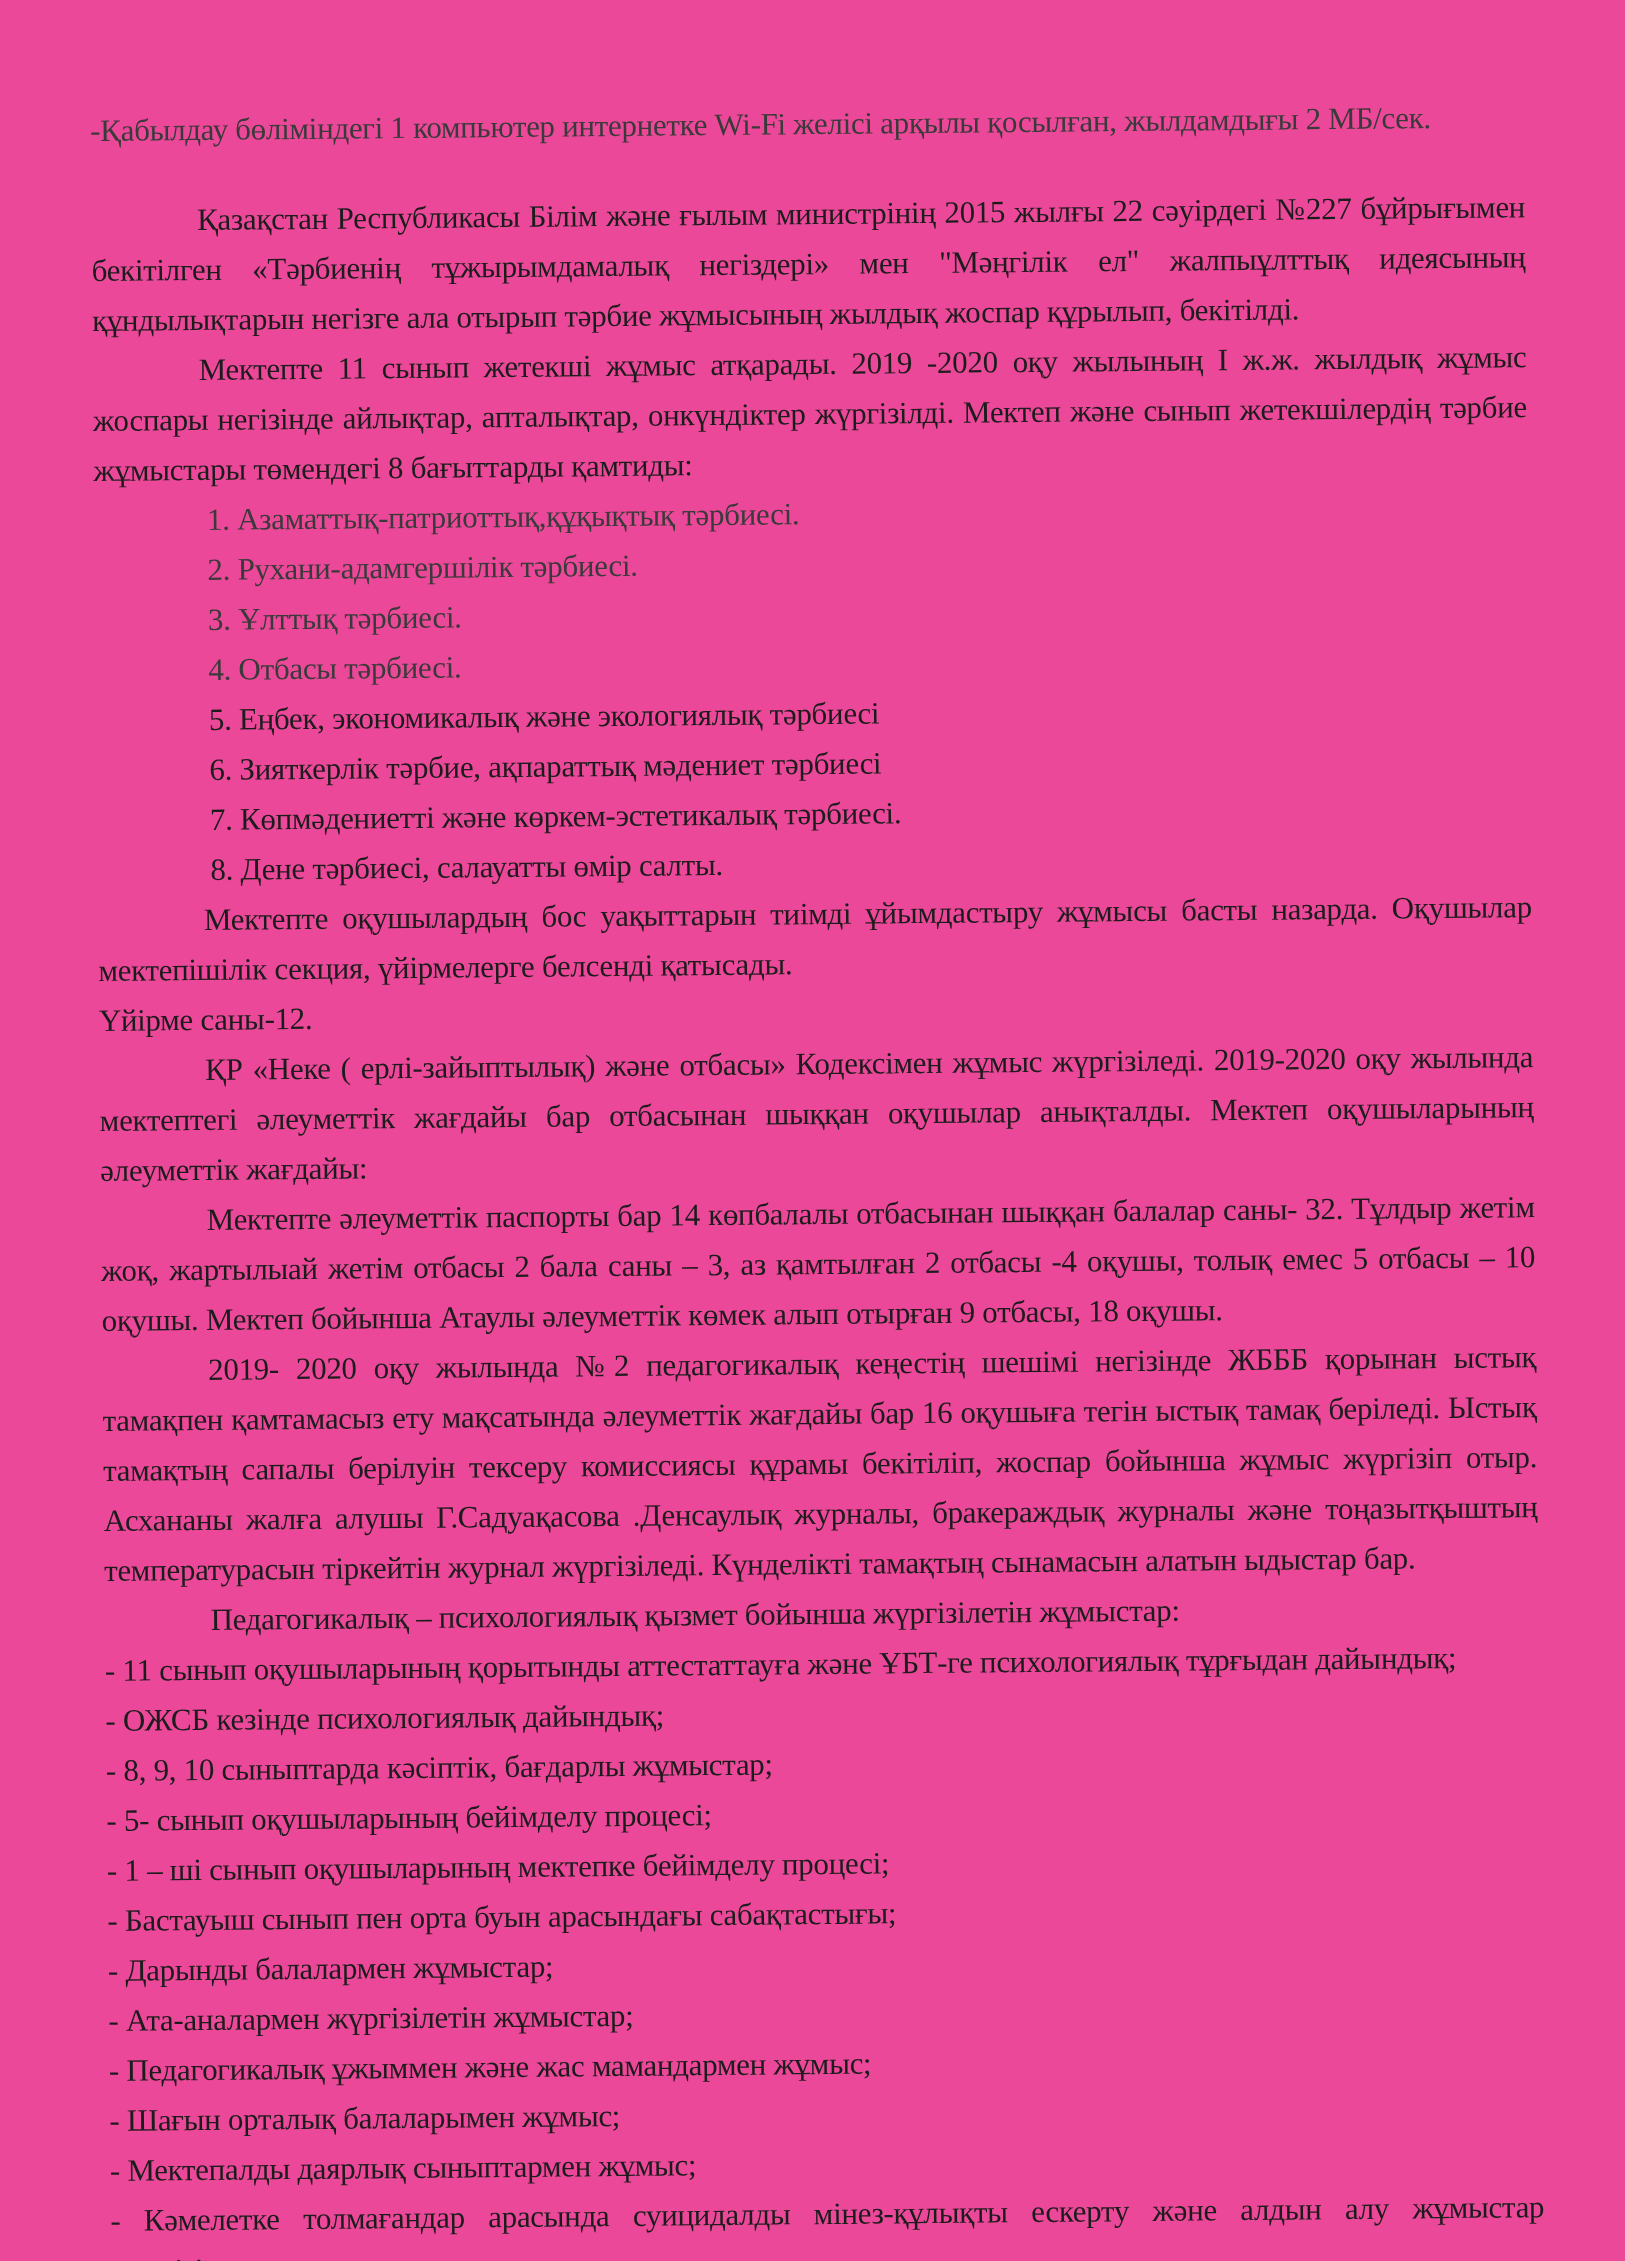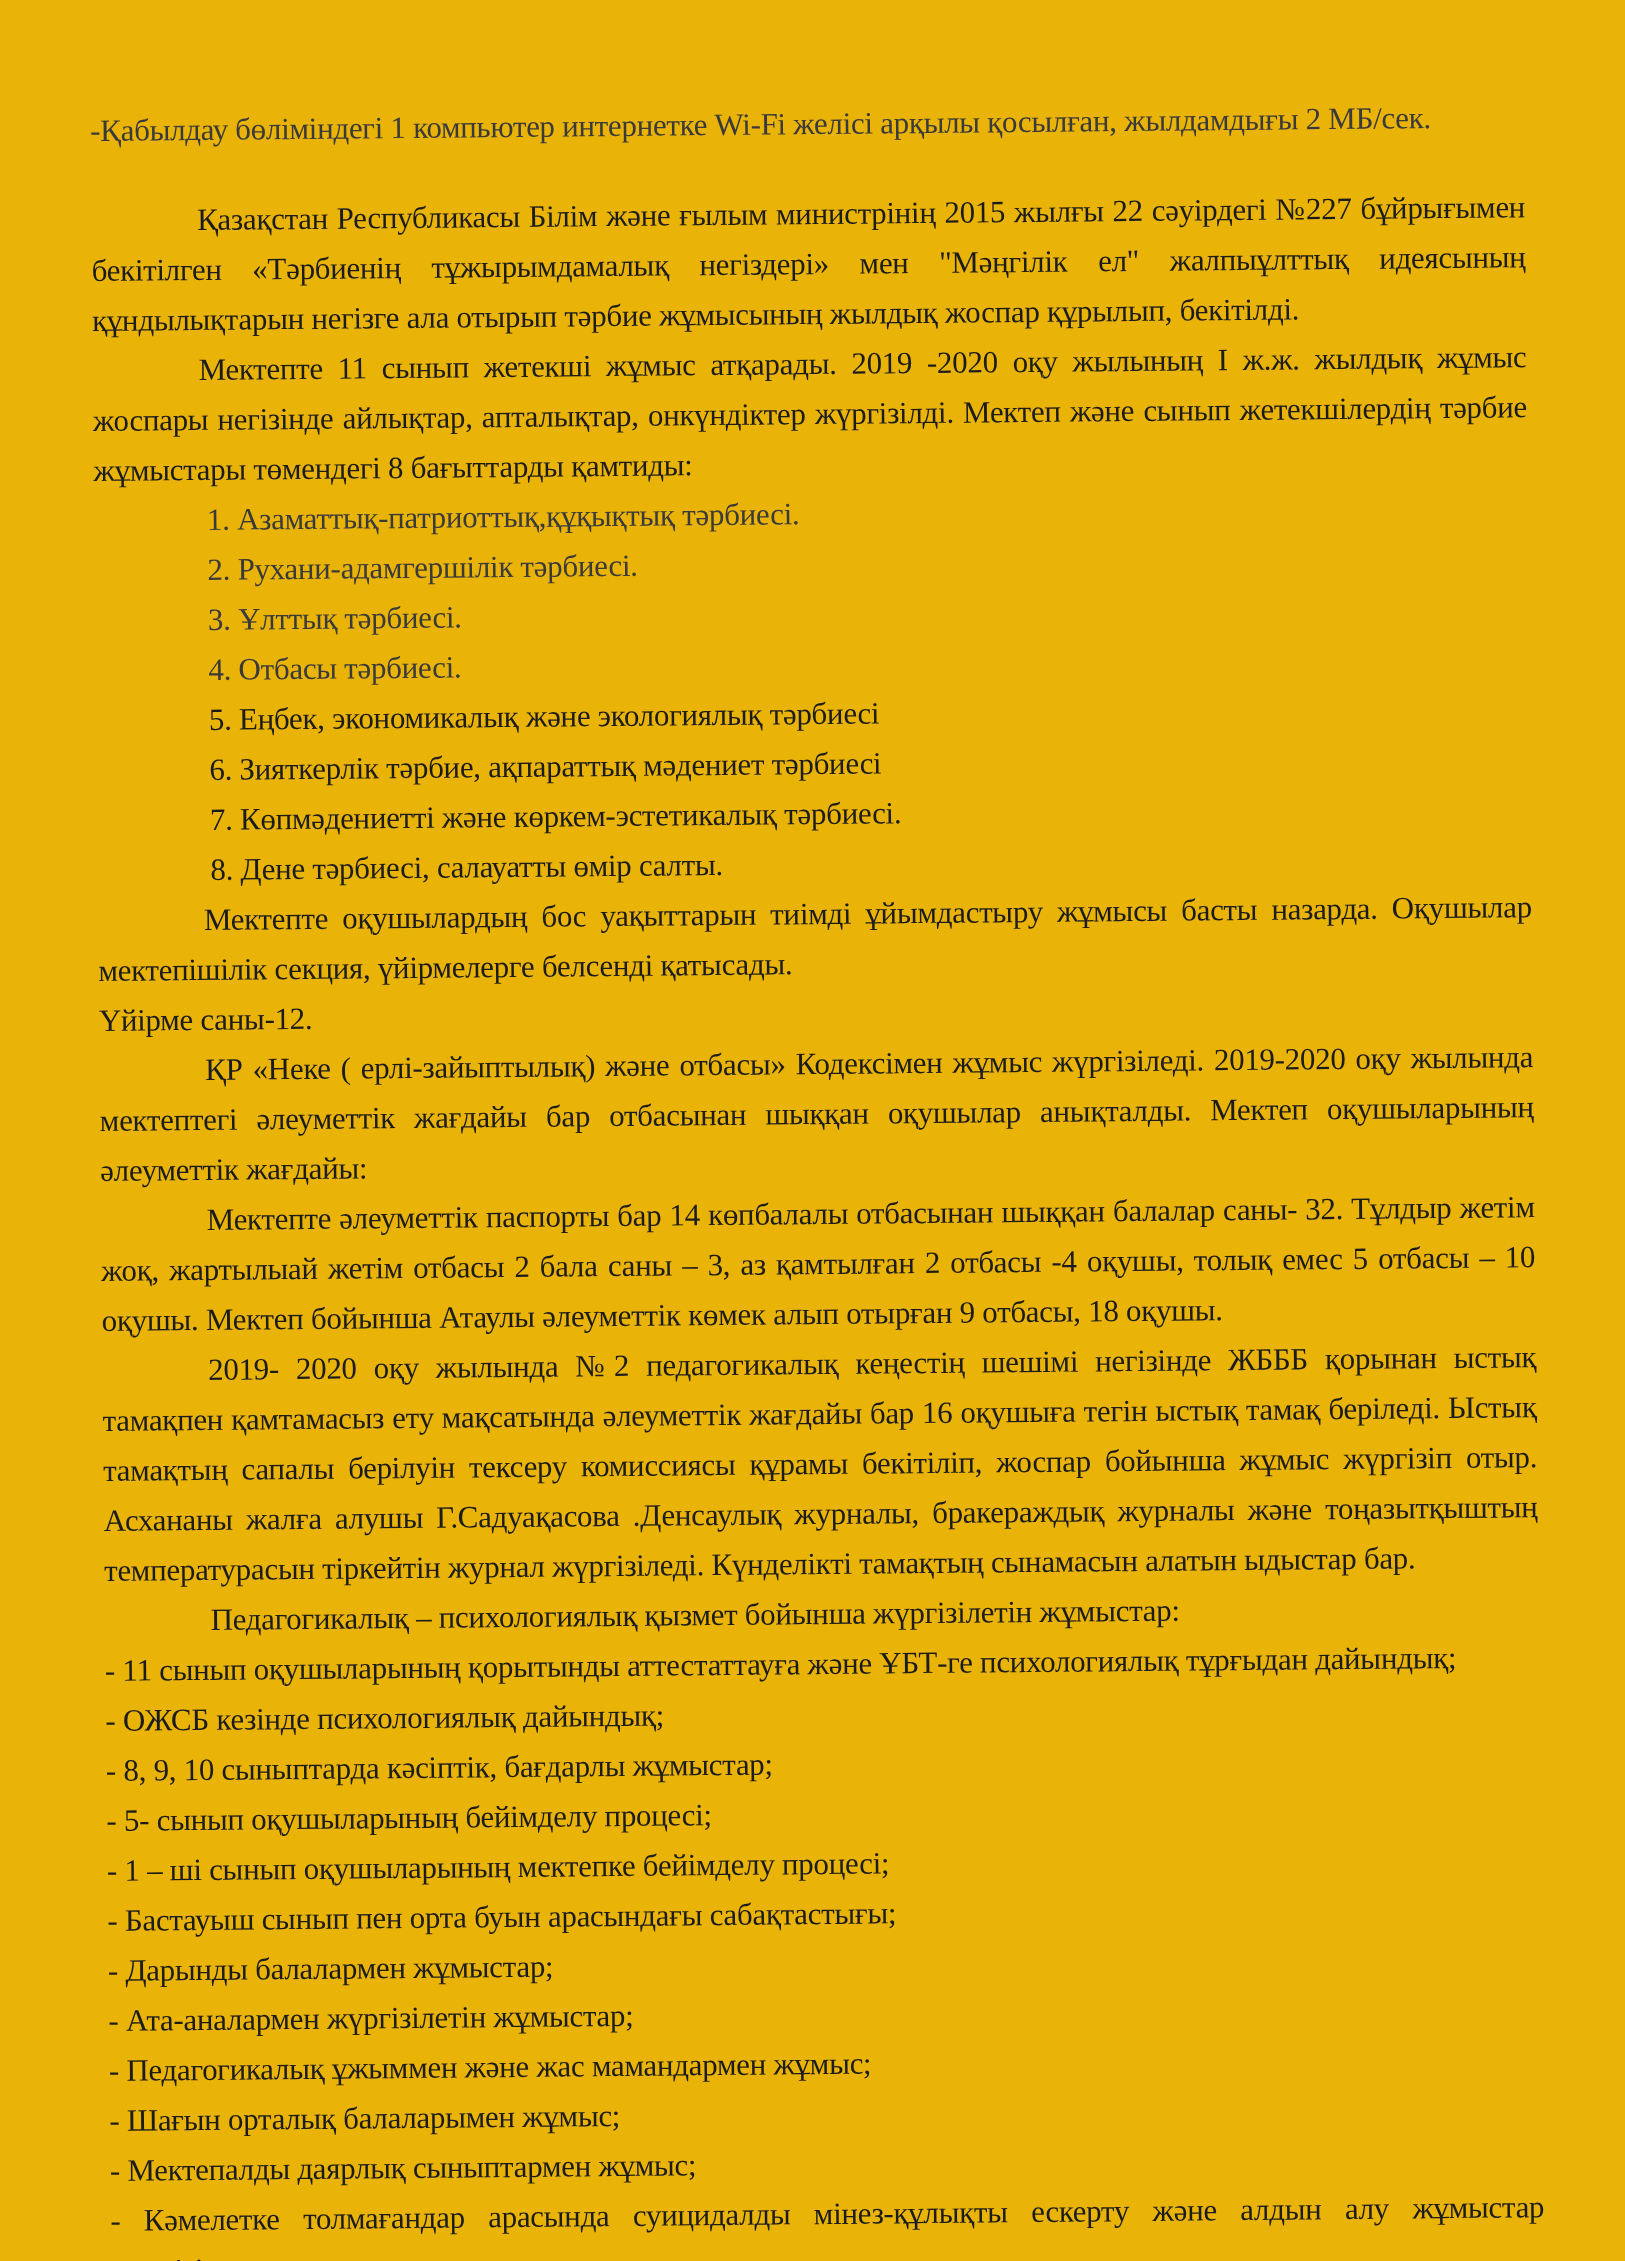--- a/index.html
+++ b/index.html
@@ -1,19 +1,19 @@
 <!DOCTYPE html>
 <html style="font-size:11.3px"><head>
 <meta charset="utf-8">
 <style>
   html, body { margin: 0; padding: 0; background: #ffffff; }
   body { width: 1626px; height: 2261px; position: relative; overflow: hidden; }
   .page {
     position: absolute; left: 0; top: 0; width: 1626px; height: 2261px;
-    background: #eab308;
+    background: #ec4899;
     font-family: "Liberation Serif", "DejaVu Serif", serif;
     color: #1c1c1c;
   }
   .content {
     position: absolute; left: 90px; top: 106px; width: 1434px;
     font-size: 31px; line-height: 50px;
     transform: rotate(-0.55deg); transform-origin: left top;
     letter-spacing: -0.3px;
   }
   .p { margin: 0; text-align: justify; }

